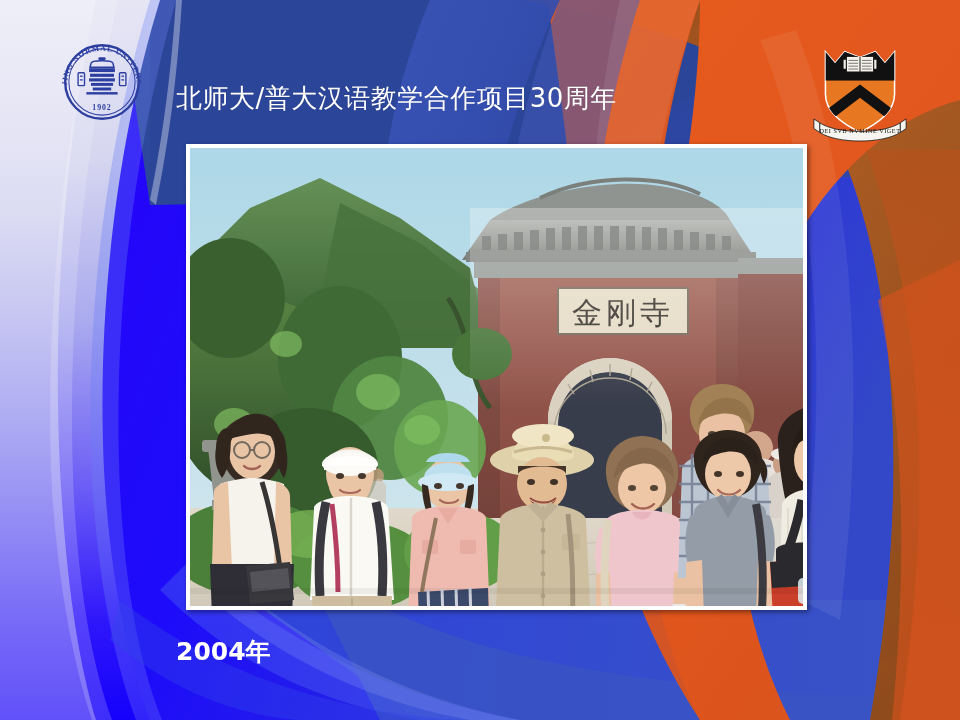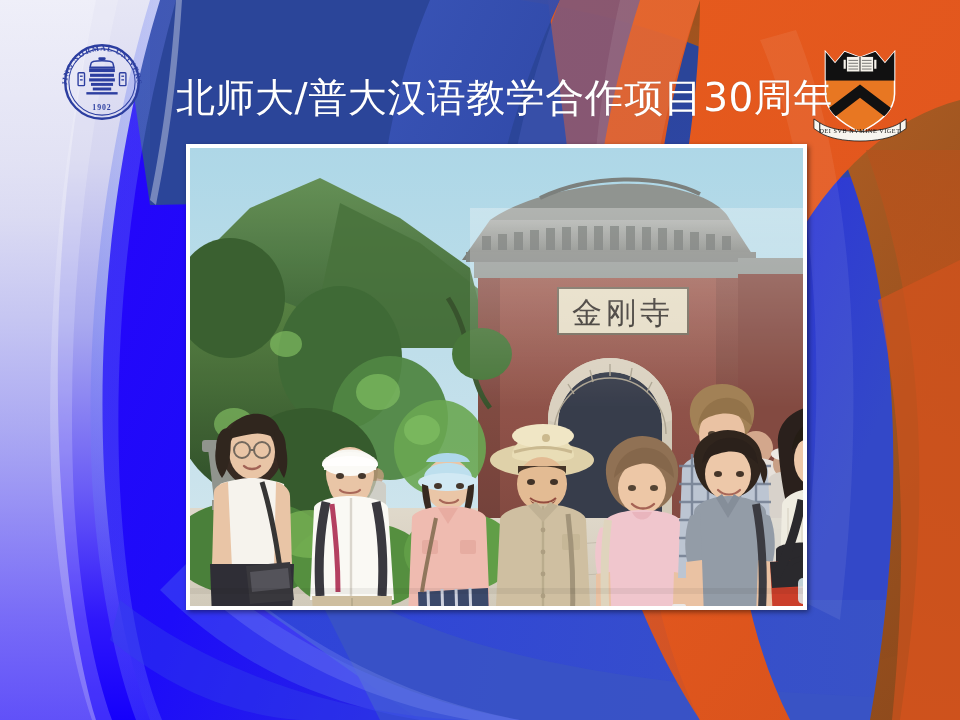--- a/index.html
+++ b/index.html
@@ -20,21 +20,21 @@
     width:960px; height:720px;
     display:block;
   }
 
   
   #title {
     position:absolute;
     left:176px; top:72px;
     width:620px; height:52px;
     color:#ffffff;
-    font-size:39px;
+    font-size:26px;
     line-height:52px;
     font-weight:400;
     letter-spacing:0.5px;
     white-space:nowrap;
     font-family:"DejaVu Sans", sans-serif;
     text-shadow:0 0 1px rgba(0,0,0,0.25);
   }
 
   
   #caption {
@@ -698,14 +698,15 @@
           <line x1="630" y1="484" x2="630" y2="610" stroke="#8aa0ba" stroke-width="2"></line>
         </g>
 
         <rect x="0" y="440" width="613" height="6" fill="#000000" opacity="0.06"></rect>
 
         <rect x="0" y="0" width="613" height="458" fill="#fff2d8" opacity="0.06"></rect>
       </svg>
     </div>
   </div>
 
+  <div id="caption">2004年</div>
 
 </div>
 
 </body></html>

